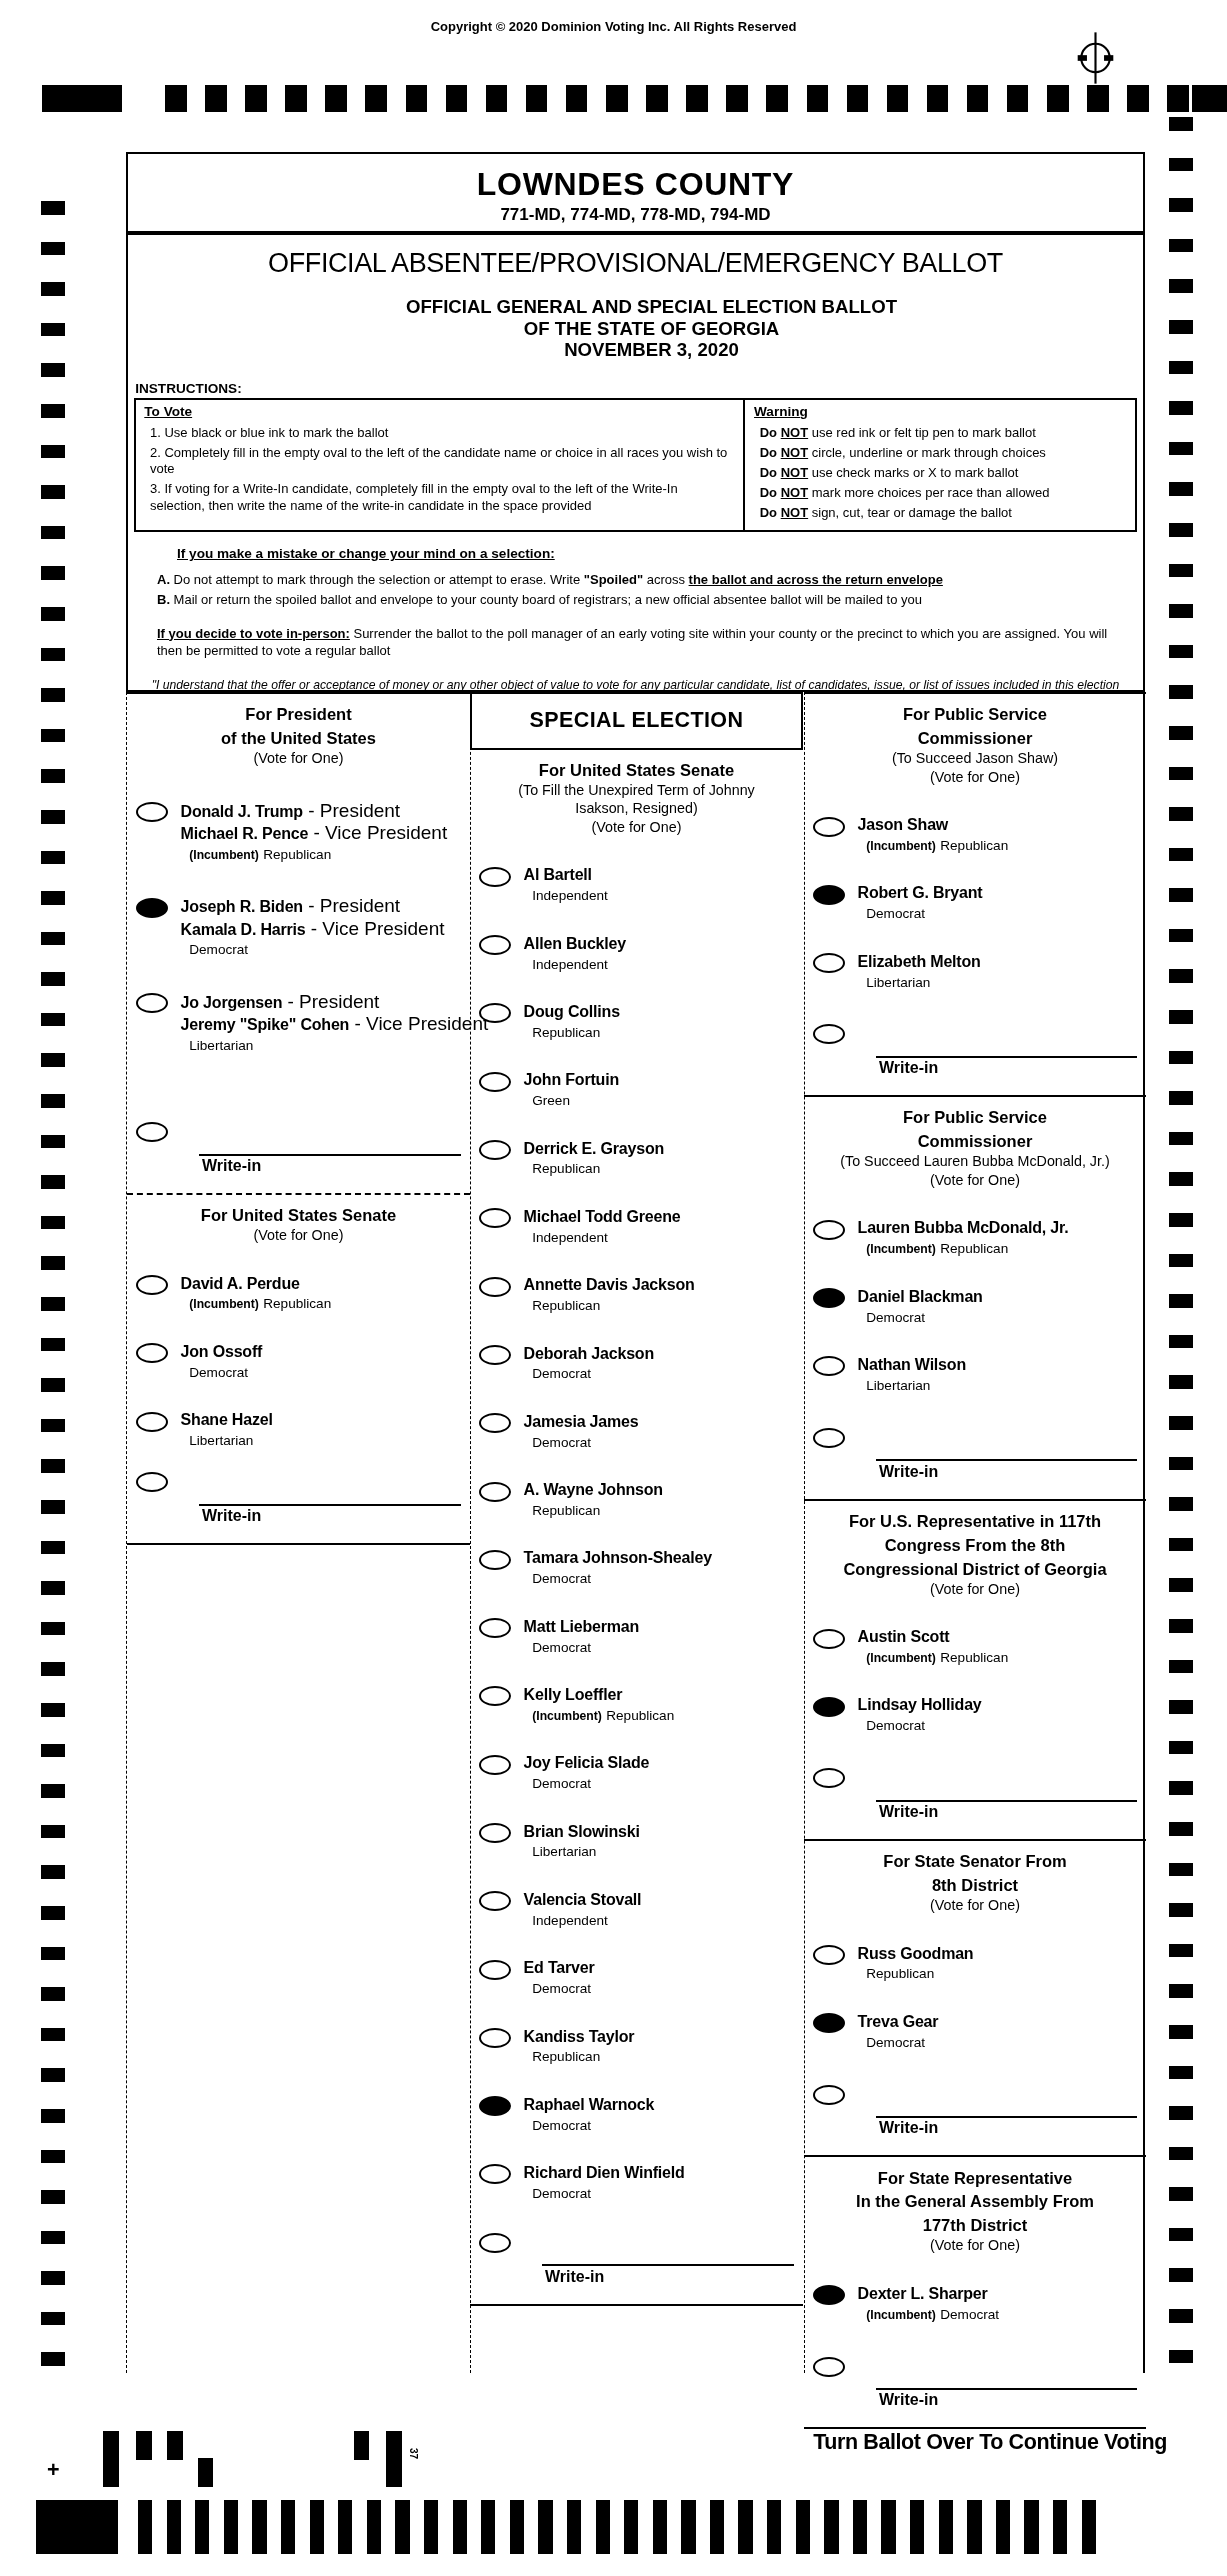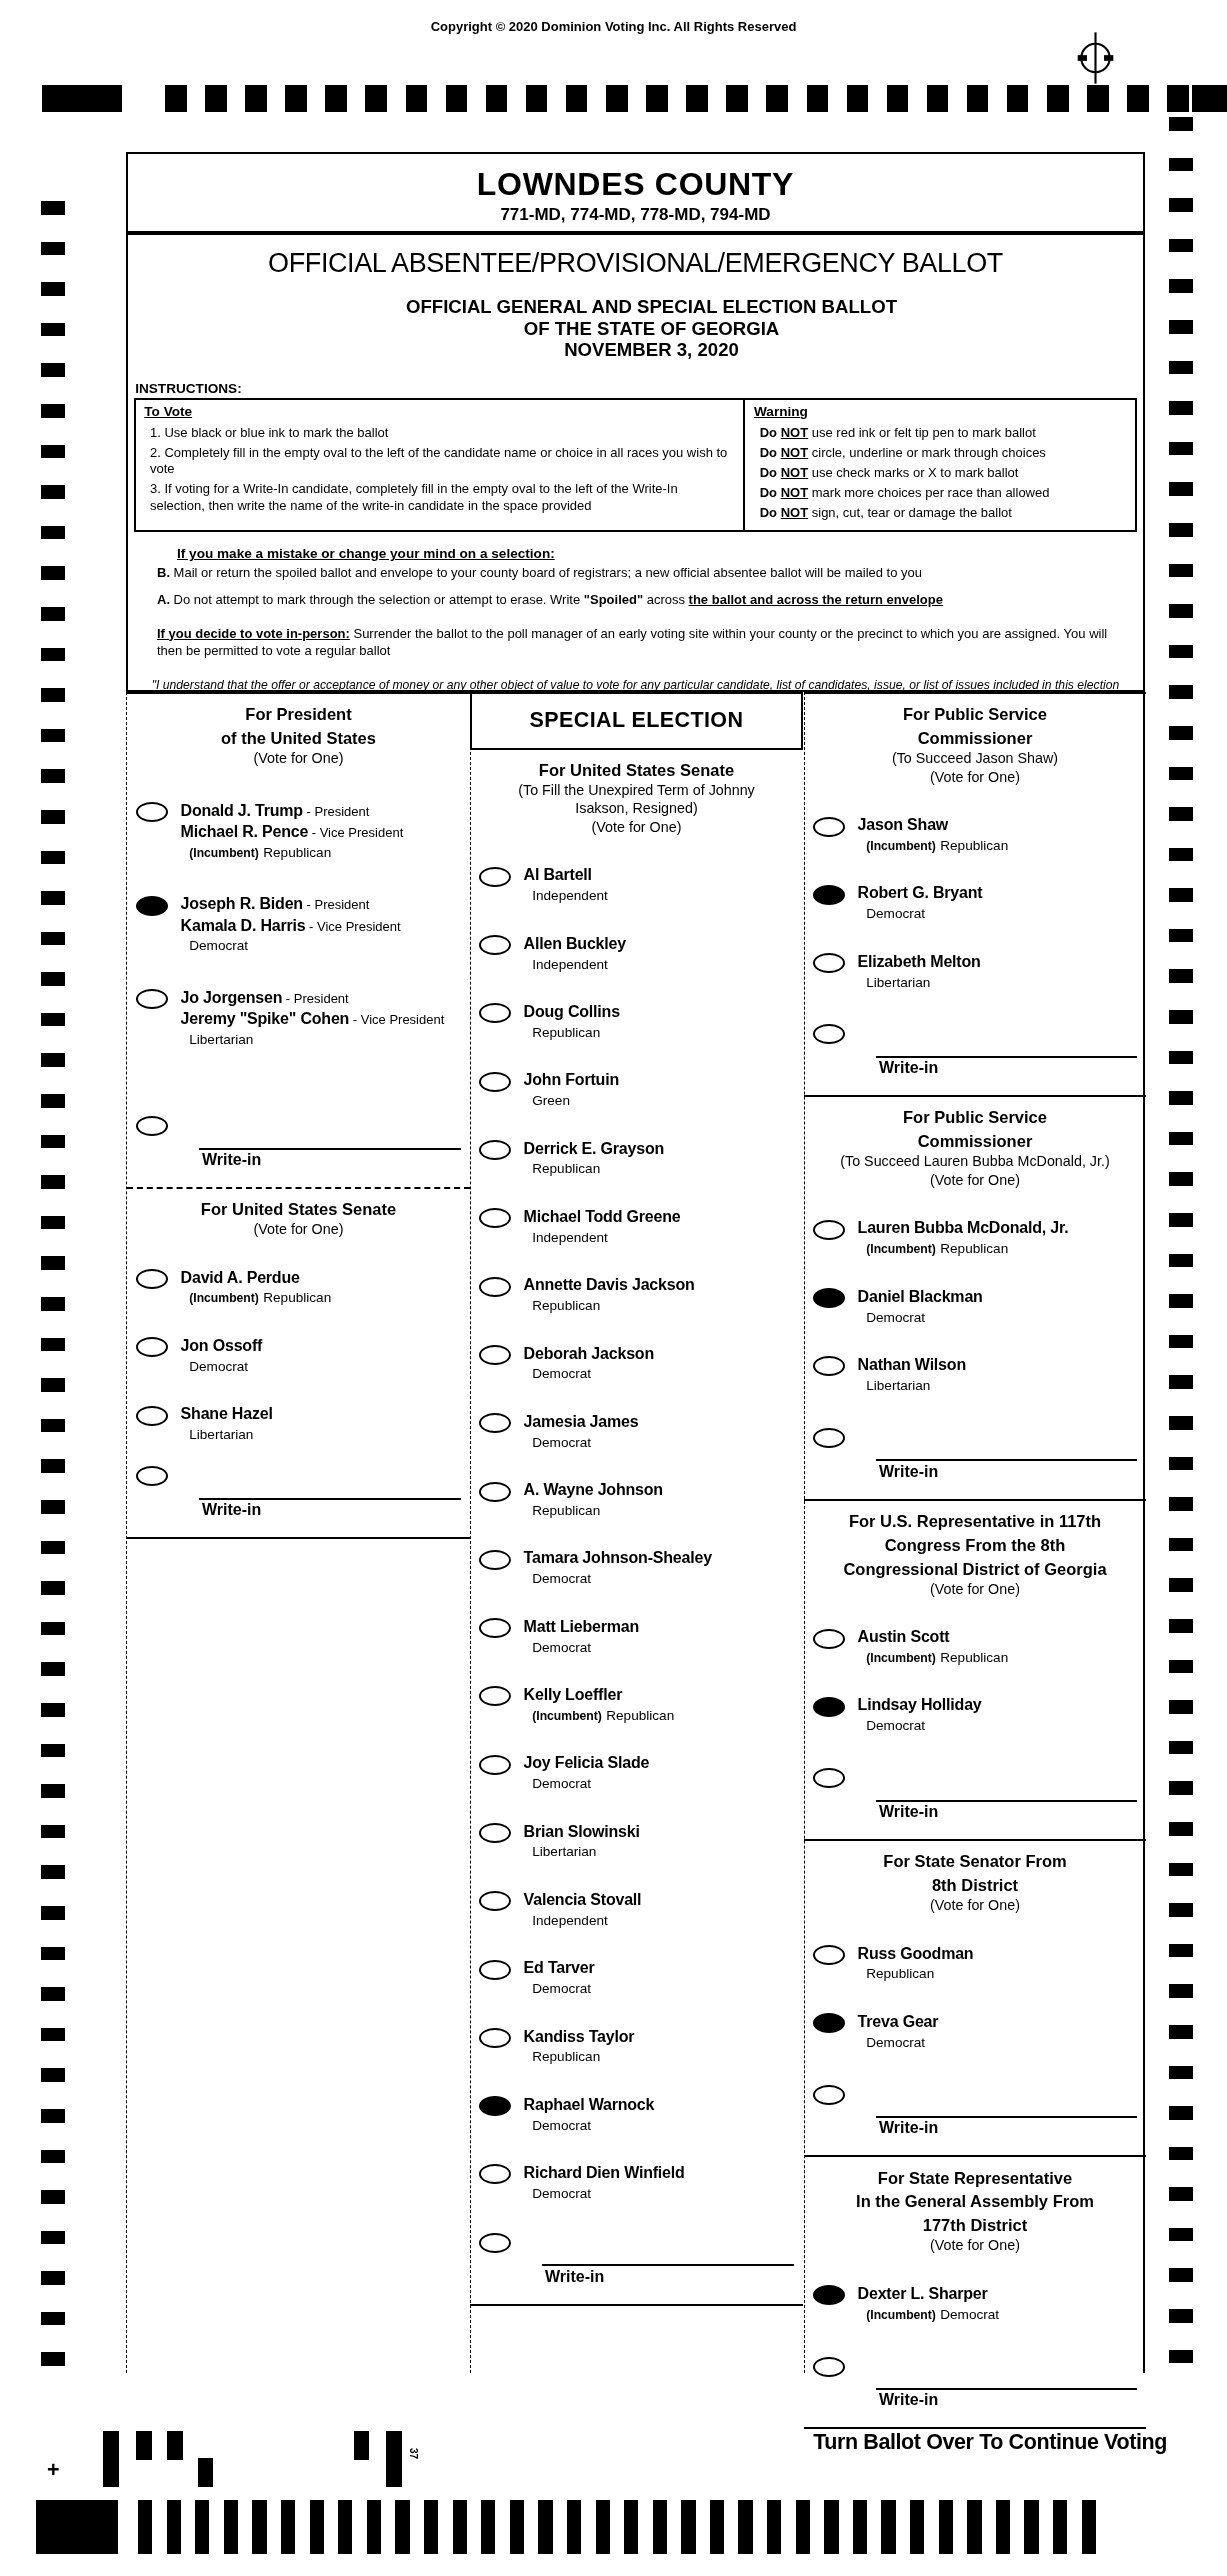--- a/index.html
+++ b/index.html
@@ -69,21 +69,21 @@
   .c-title{font-size:16.5px;font-weight:bold;text-align:center;line-height:21px;margin:2.9px 4.3px 0;}
   .c-sub{font-size:14.3px;text-align:center;line-height:18.6px;margin:0 2.9px;}
   .cand-row{display:flex;align-items:flex-start;margin:29px 0 0 8.6px;}
   #col1 .contest:nth-child(1) .cand-row{margin-top:33px;}
   .oval{flex:none;width:32px;height:20px;border:2.2px solid #000;border-radius:50%;
         margin-top:1.4px;background:#fff;box-sizing:border-box;}
   .oval.filled{background:#000;}
   .cand-text{margin-left:13px;}
   .cand-line{line-height:19.4px;white-space:nowrap;}
   .cb{font-size:16px;font-weight:bold;letter-spacing:-0.2px;}
-  .cn{font-size:13px;}
+  .cn{font-size:19px;}
   .party-line{margin-left:8.6px;margin-top:1.4px;line-height:16.5px;white-space:nowrap;}
   .pb{font-size:12.2px;font-weight:bold;margin-right:4.3px;}
   .pn{font-size:13.6px;}
   .wi-row{margin-top:29px !important;}
   #col1 .contest:nth-child(1) .wi-row{margin-top:66px !important;}
   #col1 .contest:nth-child(2) .wi-row{margin-top:21.5px !important;}
   #col3 .wi-row{margin-top:32px !important;}
   .wi-line{border-top:2.2px solid #000;margin:11.5px 8.6px 0 72px;}
   .wi-label{font-size:16px;font-weight:bold;margin:1.4px 0 0 75px;padding-bottom:18px;}
 
@@ -283,22 +283,22 @@
             <p><span class="bld">Do </span><span class="nt">NOT</span><span> use red ink or felt tip pen to mark ballot</span></p>
             <p><span class="bld">Do </span><span class="nt">NOT</span><span> circle, underline or mark through choices</span></p>
             <p><span class="bld">Do </span><span class="nt">NOT</span><span> use check marks or X to mark ballot</span></p>
             <p><span class="bld">Do </span><span class="nt">NOT</span><span> mark more choices per race than allowed</span></p>
             <p><span class="bld">Do </span><span class="nt">NOT</span><span> sign, cut, tear or damage the ballot</span></p>
           </div>
       </div>
     </div>
 
     <div class="m-title">If you make a mistake or change your mind on a selection:</div>
+    <p class="m-line"><span class="bld">A.</span><span> Do not attempt to mark through the selection or attempt to erase.  Write </span><span class="bld">"Spoiled"</span><span> across </span><span class="bldu">the ballot and across the return envelope</span></p>
     <p class="m-line b"><span class="bld">B.</span><span> Mail or return the spoiled ballot and envelope to your county board of registrars; a new official absentee ballot will be mailed to you</span></p>
-    <p class="m-line"><span class="bld">A.</span><span> Do not attempt to mark through the selection or attempt to erase.  Write </span><span class="bld">"Spoiled"</span><span> across </span><span class="bldu">the ballot and across the return envelope</span></p>
 
     <p class="inperson"><span class="bldu">If you decide to vote in-person:</span><span>  Surrender the ballot to the poll manager of an early voting site within your county or the precinct to which you are assigned.  You will then be permitted to vote a regular ballot</span></p>
 
     <div class="legal">"I understand that the offer or acceptance of money or any other object of value to vote for any particular candidate, list of candidates, issue, or list of issues included in this election constitutes an act of voter fraud and is a felony under Georgia law." [O.C.G.A. 21-2-284(e), 21-2-285(h) and 21-2-383(a)]</div>
   </div>
 
   <div class="area">
     <div class="vsep" style="left:343px"></div>
     <div class="vsep" style="left:677px"></div>
     <div class="col" id="col1">

